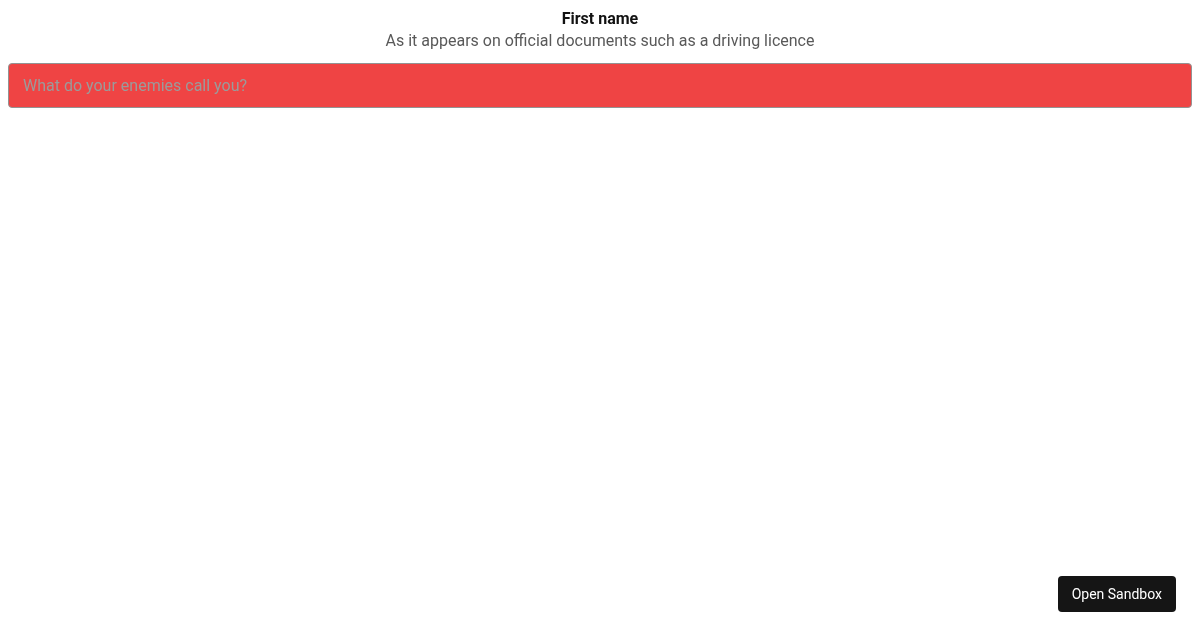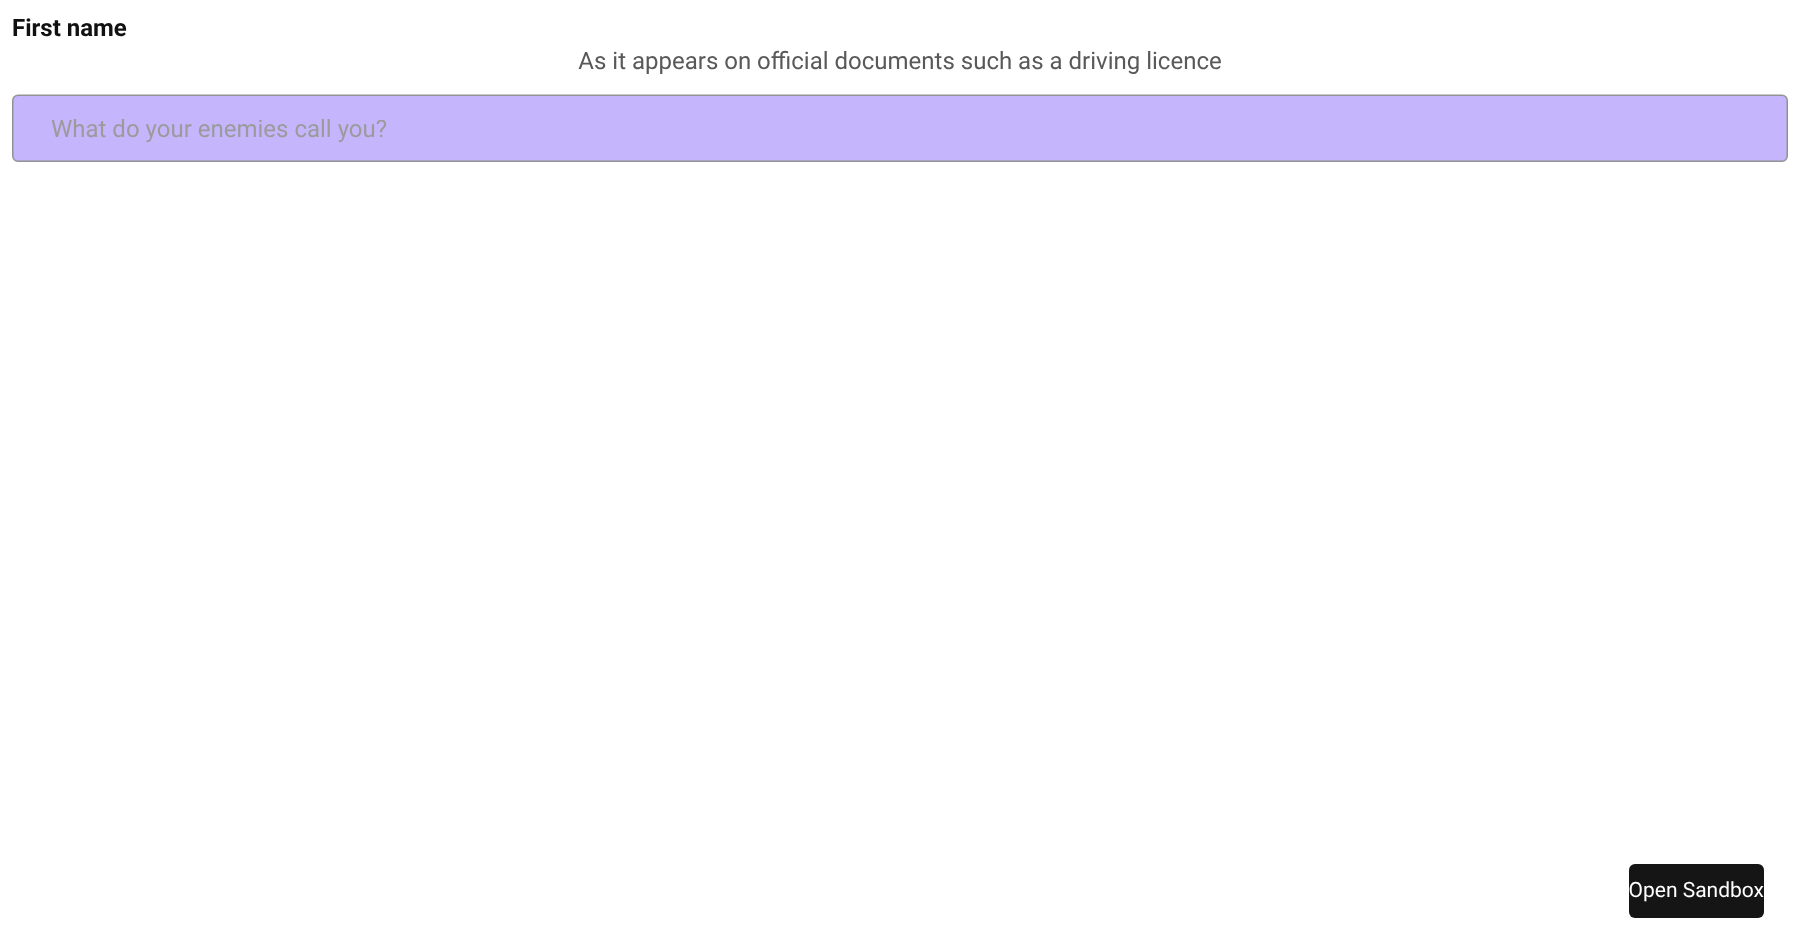--- a/index.html
+++ b/index.html
@@ -17,51 +17,52 @@
     }
     .form-group {
       margin-bottom: 16px;
     }
     .form-label {
       display: block;
       font-weight: 700;
       font-size: 16px;
       color: #111;
       line-height: 1.4;
+      text-align: center;
     }
     .form-hint {
       display: block;
       font-size: 16px;
       color: #595959;
       line-height: 1.4;
       margin-bottom: 10px;
       text-align: center;
     }
     .text-input {
       width: 100%;
-      padding: 12px 25px;
+      padding: 12px 14px;
       font-size: 16px;
       border: 1px solid #939393;
       border-radius: 4px;
-      background: #c4b5fd;
+      background: #ef4444;
       color: #333;
       font-family: inherit;
     }
     .text-input::placeholder {
       color: #9b9b9b;
     }
     .open-sandbox-btn {
       position: absolute;
       bottom: 18px;
       right: 24px;
       background: #151515;
       color: #fff;
       border: none;
       border-radius: 4px;
-      padding: 10px 0;
+      padding: 10px 14px;
       font-size: 14px;
       font-family: inherit;
       cursor: pointer;
     }
   </style>
 </head>
 <body>
 
 <div class="form-group">
   <label class="form-label">First name</label>

